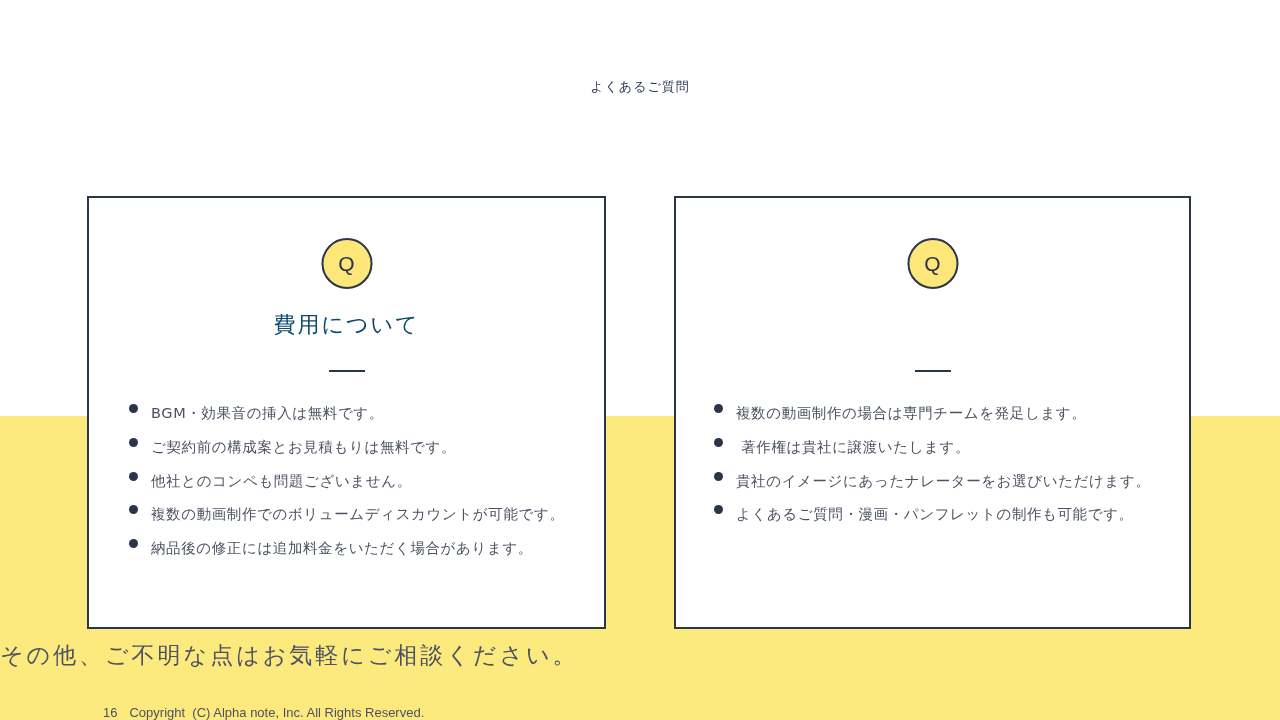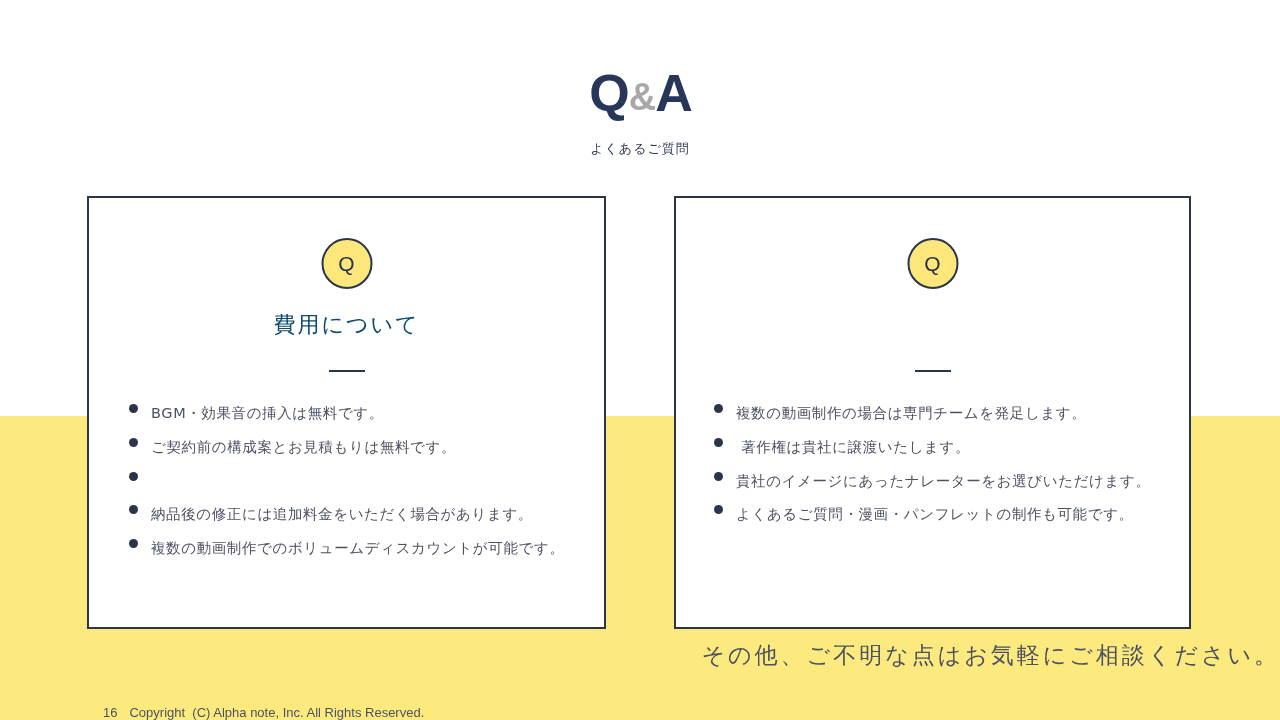--- a/index.html
+++ b/index.html
@@ -96,68 +96,68 @@
       display: inline-block;
       width: 9px; height: 9px;
       border-radius: 50%;
       background: #2b3549;
       margin-right: 13px;
       flex-shrink: 0;
     }
     .closing {
       position: absolute;
       top: 640px; left: 0; width: 1280px;
-      text-align: right;
+      text-align: left;
       font-size: 23px;
       letter-spacing: 3px;
       color: #4b5262;
     }
     .footer {
       position: absolute;
       left: 77px; top: 705px;
       font-family: "Liberation Sans", sans-serif;
       font-size: 13px;
       color: #4b5262;
       margin-left: 26px;
     }
     .footer .page-num { margin-right: 12px; }
   </style>
 </head>
 <body>
 
 <div class="yellow-band"></div>
 
 <div class="header">
-  <div class="qa-logo"><span>Q</span><span class="amp">&amp;</span><span>A</span></div>
   <div class="subtitle">よくあるご質問</div>
 </div>
 
 <div class="card left">
   <div class="q-badge">Q</div>
   <div class="card-title">費用について</div>
   <div class="card-rule"></div>
   <ul class="bullets">
     <li>
         <span class="dot"></span>
         <span>BGM・効果音の挿入は無料です。</span>
       </li>
     <li>
         <span class="dot"></span>
         <span>ご契約前の構成案とお見積もりは無料です。</span>
       </li>
     <li>
         <span class="dot"></span>
+        <span>他社とのコンペも問題ございません。</span>
+      </li>
+    <li>
+        <span class="dot"></span>
+        <span>複数の動画制作でのボリュームディスカウントが可能です。</span>
       </li>
     <li>
         <span class="dot"></span>
         <span>納品後の修正には追加料金をいただく場合があります。</span>
-      </li>
-    <li>
-        <span class="dot"></span>
-        <span>複数の動画制作でのボリュームディスカウントが可能です。</span>
       </li>
   </ul>
 </div>
 
 <div class="card right">
   <div class="q-badge">Q</div>
   <div class="card-rule"></div>
   <ul class="bullets">
     <li>
         <span class="dot"></span>

